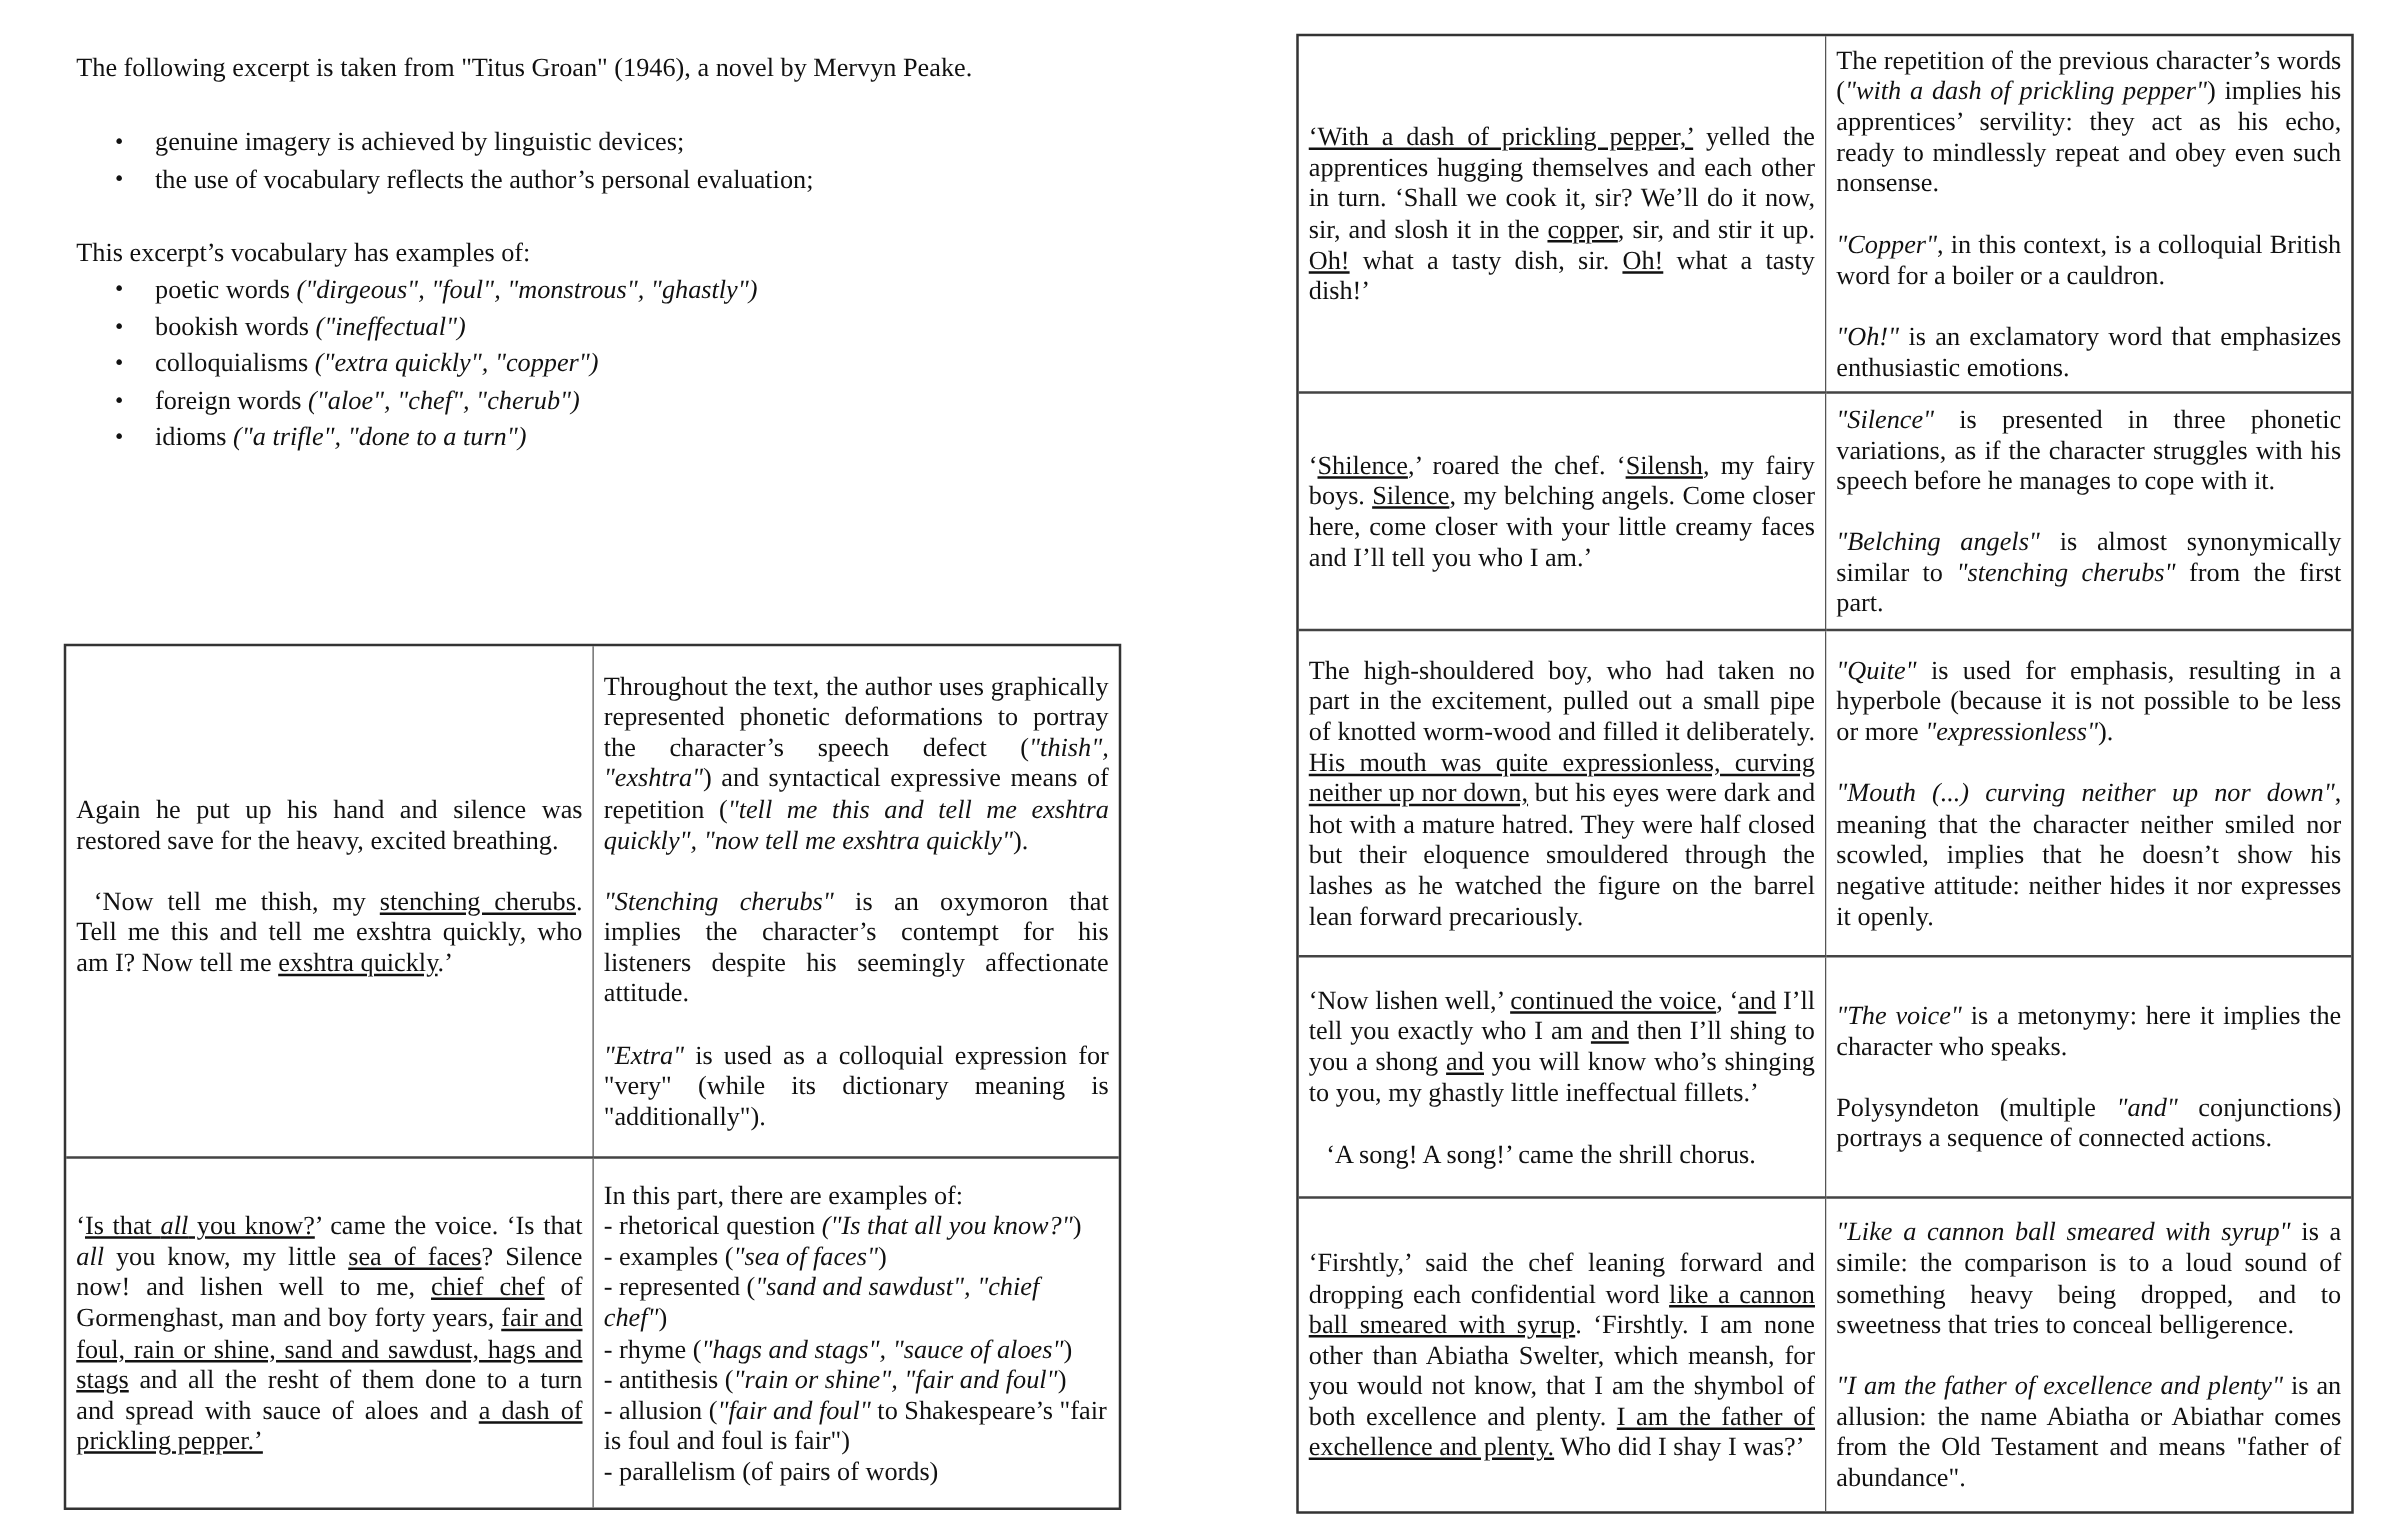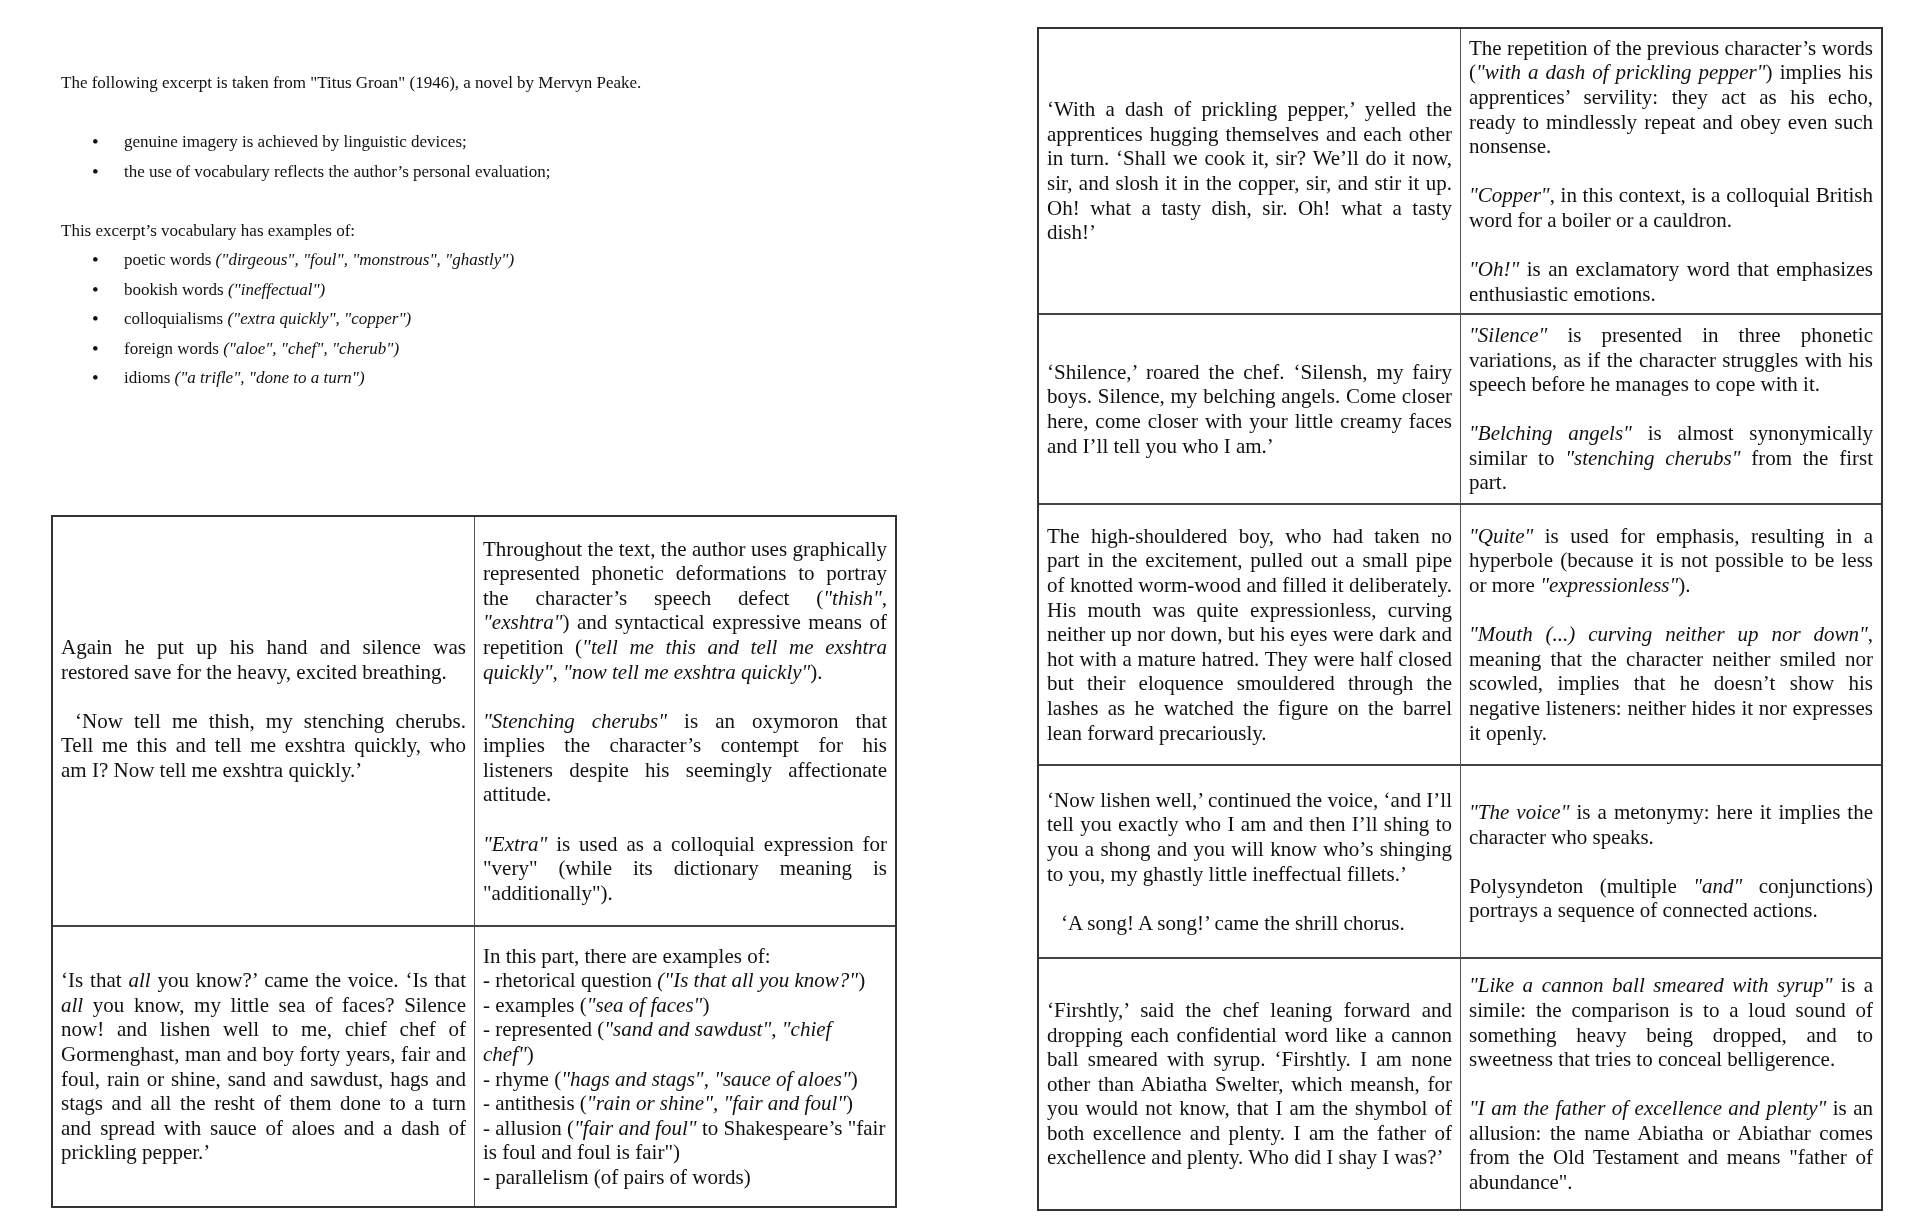--- a/index.html
+++ b/index.html
@@ -2,22 +2,22 @@
 <html><head>
 <meta charset="utf-8">
 <style>
   html, body { margin: 0; padding: 0; background: #ffffff; }
   body {
     width: 1920px; height: 1230px; position: relative; overflow: hidden;
     font-family: "Liberation Serif", "DejaVu Serif", serif;
     color: #111111;
   }
   .intro {
-    position: absolute; left: 61px; top: 68px; width: 840px;
-    font-size: 17px; line-height: 29.5px;
+    position: absolute; left: 61px; top: 40px; width: 840px;
+    font-size: 21px; line-height: 29.5px;
   }
   .intro p { margin: 0; }
   .intro .gap { height: 29.5px; }
   .intro ul { margin: 0; padding: 0 0 0 63px; list-style: none; }
   .intro li { position: relative; }
   .intro li::before {
     content: "\2022"; position: absolute; left: -32px; top: 0; font-size: 19px;
   }
   .tbl {
     position: absolute; border: 2px solid #333333; box-sizing: border-box;
@@ -27,21 +27,21 @@
     border-right: 1px solid #555555; border-bottom: 2px solid #444444;
     box-sizing: border-box; padding: 0 8px 0 8px;
     display: flex; flex-direction: column; justify-content: center;
     font-size: 21px; line-height: 24.6px; text-align: justify;
   }
   .cell.r { border-right: none; }
   .cell.last { border-bottom: none; }
   .cell p { margin: 0; }
   .cell .sp { height: 24.6px; }
   .cell.list { text-align: left; }
-  .u { text-underline-offset: 2px; }
+  .u { text-decoration: underline; text-underline-offset: 2px; }
   i { font-style: italic; }
   .ind { text-indent: 14px; }
   #left-table { left: 51px; top: 515px; width: 846px; height: 693px;
     grid-template-columns: 422px 1fr; grid-template-rows: 410px 1fr; }
   #right-table { left: 1037px; top: 27px; width: 846px; height: 1184px;
     grid-template-columns: 422px 1fr; grid-template-rows: 286px 190px 261px 193px 1fr; }
 </style>
 </head>
 <body>
 
@@ -112,21 +112,21 @@
     <div class="sp"></div>
     <p><i>"Belching angels"</i><span> is almost synonymically similar to </span><i>"stenching cherubs"</i><span> from the first part.</span></p>
   </div>
 
   <div class="cell">
     <p><span>The high-shouldered boy, who had taken no part in the excitement, pulled out a small pipe of knotted worm-wood and filled it deliberately. </span><span class="u">His mouth was quite expressionless, curving neither up nor down,</span><span> but his eyes were dark and hot with a mature hatred. They were half closed but their eloquence smouldered through the lashes as he watched the figure on the barrel lean forward precariously.</span></p>
   </div>
   <div class="cell r">
     <p><i>"Quite"</i><span> is used for emphasis, resulting in a hyperbole (because it is not possible to be less or more </span><i>"expressionless"</i><span>).</span></p>
     <div class="sp"></div>
-    <p><i>"Mouth (...) curving neither up nor down"</i><span>, meaning that the character neither smiled nor scowled, implies that he doesn’t show his negative listeners: neither hides it nor expresses it openly.</span></p>
+    <p><i>"Mouth (...) curving neither up nor down"</i><span>, meaning that the character neither smiled nor scowled, implies that he doesn’t show his negative attitude: neither hides it nor expresses it openly.</span></p>
   </div>
 
   <div class="cell">
     <p><span>‘Now lishen well,’ </span><span class="u">continued the voice</span><span>, ‘</span><span class="u">and</span><span> I’ll tell you exactly who I am </span><span class="u">and</span><span> then I’ll shing to you a shong </span><span class="u">and</span><span> you will know who’s shinging to you, my ghastly little ineffectual fillets.’</span></p>
     <div class="sp"></div>
     <p class="ind">‘A song! A song!’ came the shrill chorus.</p>
   </div>
   <div class="cell r">
     <p><i>"The voice"</i><span> is a metonymy: here it implies the character who speaks.</span></p>
     <div class="sp"></div>

